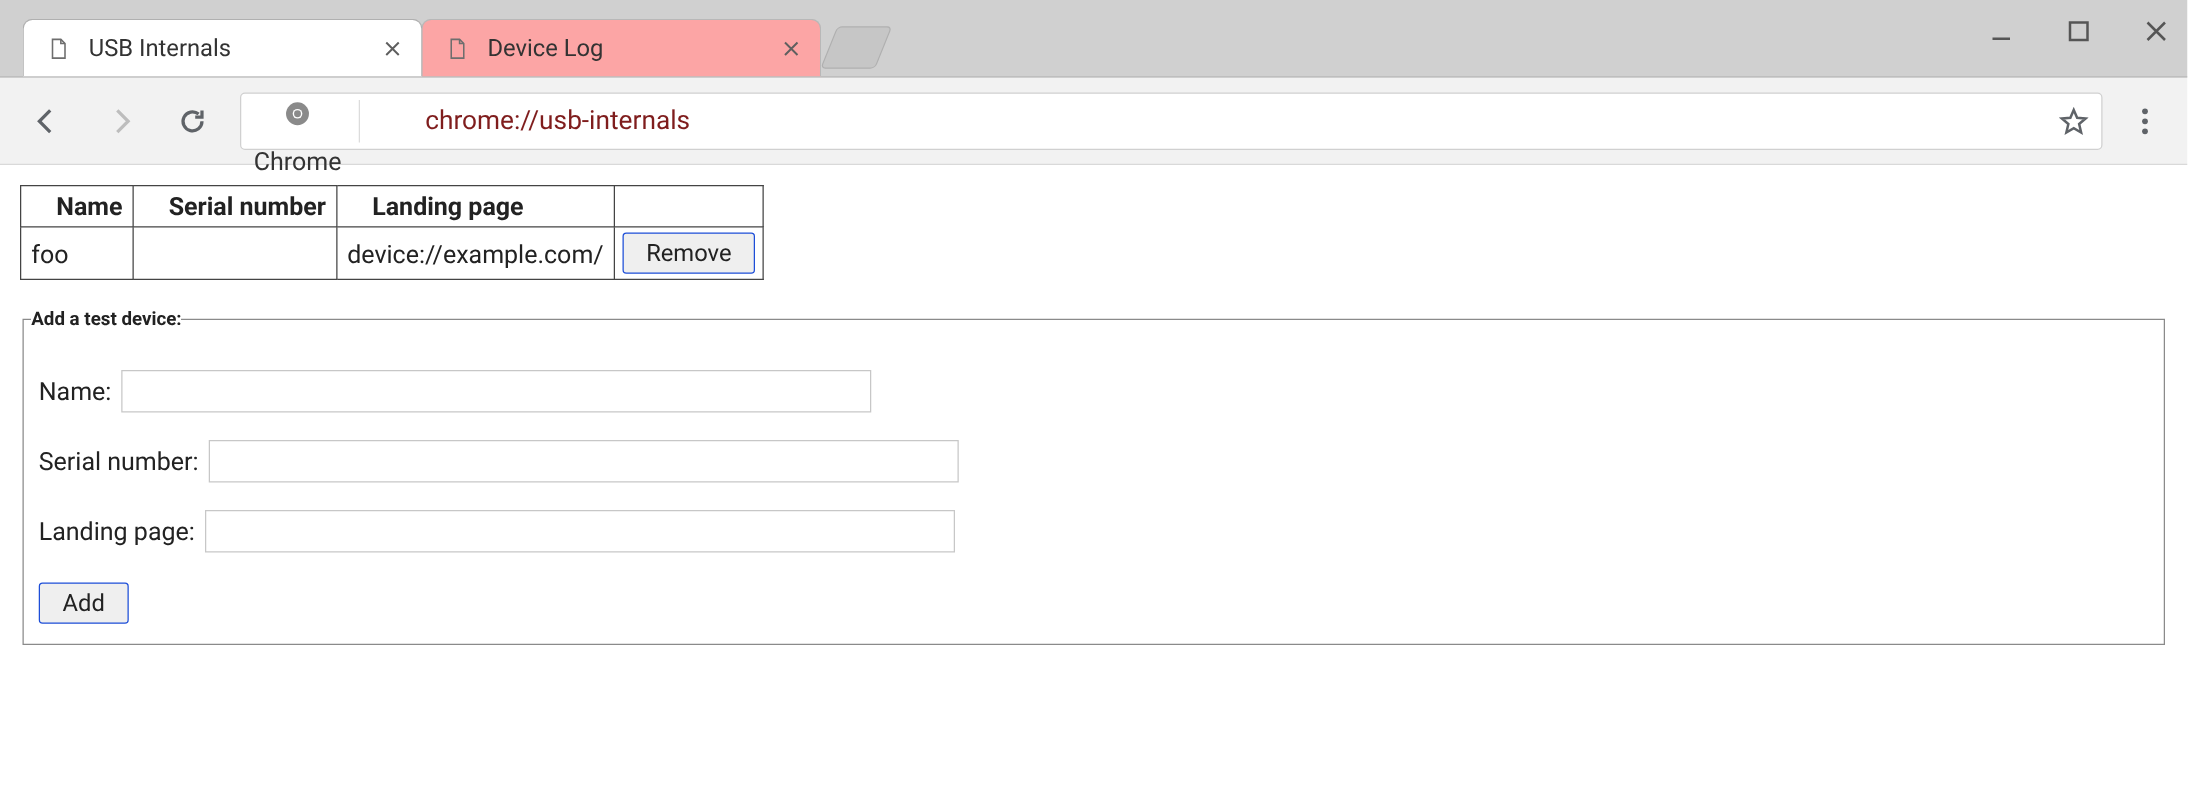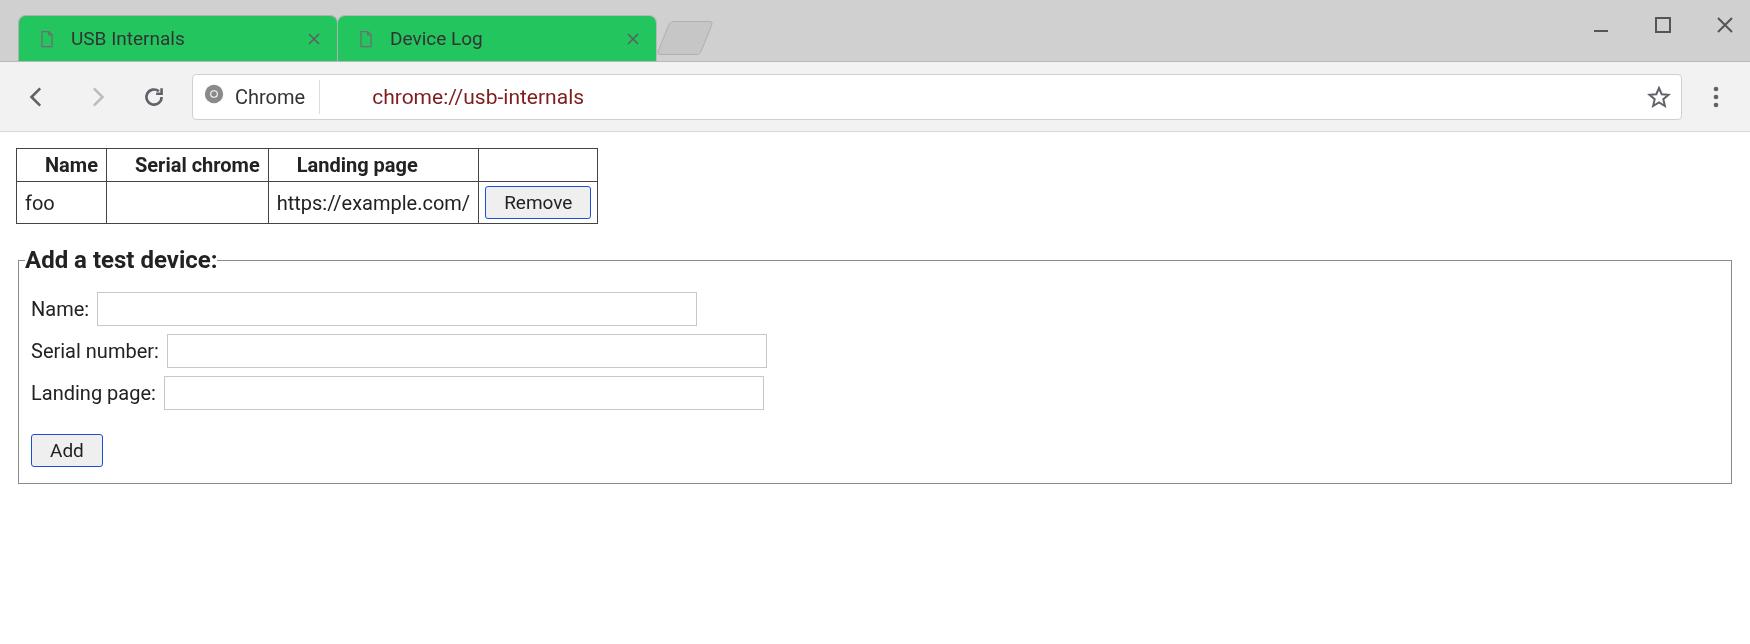--- a/index.html
+++ b/index.html
@@ -34,25 +34,25 @@
     padding: 0 14px 0 18px;
     margin-right: 0;
     border: 1px solid #b0b0b0;
     border-bottom: none;
     border-top-left-radius: 8px;
     border-top-right-radius: 8px;
     position: relative;
     min-width: 320px;
   }
   .tab.active {
-    background: #22c55e;
+    background: #ffffff;
     z-index: 2;
   }
   .tab.inactive {
-    background: #22c55e;
+    background: #fca5a5;
     border-color: #b8b8b8;
     margin-left: -1px;
     z-index: 1;
   }
   .tab .favicon {
     width: 20px; height: 20px;
     margin-right: 14px;
     flex: 0 0 auto;
   }
   .tab .tab-title {
@@ -122,20 +122,21 @@
     display: flex;
     align-items: center;
     padding: 0 10px;
     gap: 12px;
   }
   .omnibox .chrome-chip {
     display: flex; align-items: center; gap: 10px;
     padding-right: 14px;
     border-right: 1px solid #dcdcdc;
     height: 34px;
+    flex-direction: column;
   }
   .omnibox .chrome-chip .chip-label { font-size: 20px; color: #333; }
   .omnibox .url-text {
     flex: 1 1 auto;
     font-size: 21px;
     color: #7f1d1d;
     white-space: nowrap;
     margin-left: 40px;
   }
   .omnibox .star {
@@ -174,29 +175,29 @@
   }
 
   fieldset.add-form {
     margin-top: 22px;
     border: 1px solid #8a8a8a;
     padding: 10px 12px 16px 12px;
     width: calc(100% - 4px);
   }
   fieldset.add-form legend {
     font-weight: 700;
-    font-size: 24px;
+    font-size: 15px;
     padding: 0;
     margin-left: -6px;
   }
   .form-row {
     display: flex;
     align-items: center;
     gap: 8px;
-    margin-top: 8px;
+    margin-top: 22px;
   }
   .form-row label {
     font-size: 20px;
   }
   .form-row input[type=text] {
     width: 600px;
     height: 34px;
     border: 1px solid #c7c7c7;
     padding: 2px 6px;
     font-size: 18px;
@@ -310,30 +311,30 @@
       </svg>
   </div>
 </div>
 
 <div class="page">
 
   <table class="devices">
     <thead>
       <tr>
         <th>Name</th>
-        <th>Serial chrome</th>
+        <th>Serial number</th>
         <th>Landing page</th>
         <th></th>
       </tr>
     </thead>
     <tbody>
       <tr>
         <td>foo</td>
         <td></td>
-        <td>https://example.com/</td>
+        <td>device://example.com/</td>
         <td class="action-cell">
           <button class="native">Remove</button>
         </td>
       </tr>
     </tbody>
   </table>
 
   <fieldset class="add-form">
     <legend>Add a test device:</legend>
 

